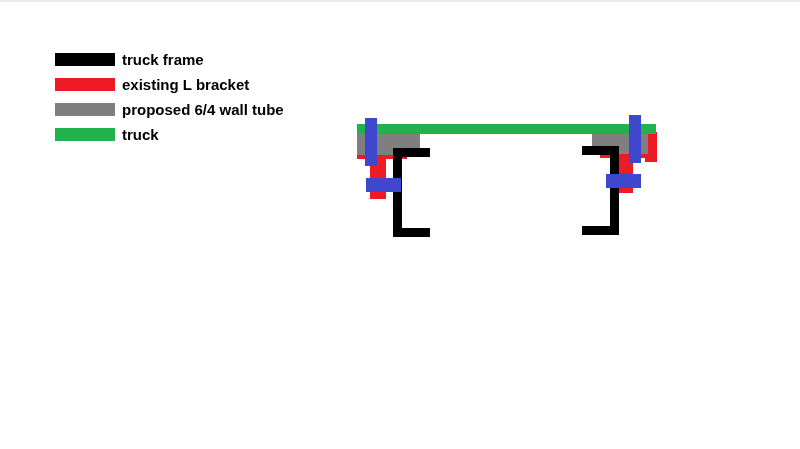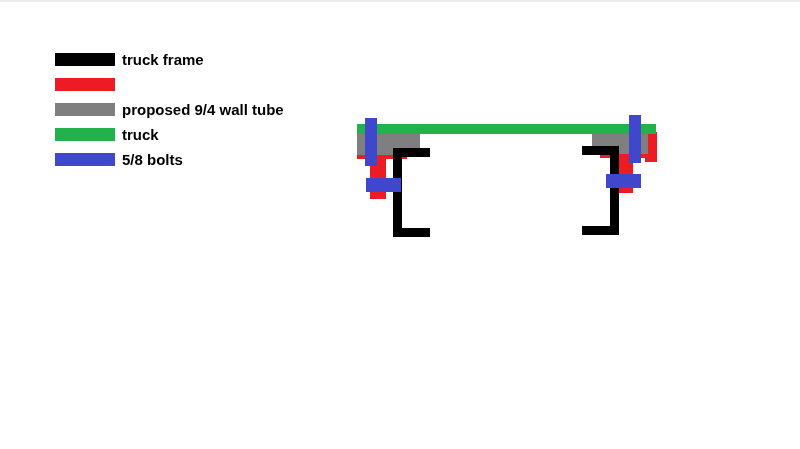--- a/index.html
+++ b/index.html
@@ -58,32 +58,29 @@
 <body>
 
 <div class="page">
   <div class="legend">
       <div class="legend-row">
         <span class="swatch" style="background: rgb(0, 0, 0);"></span>
         <span class="legend-label">truck frame</span>
       </div>
       <div class="legend-row">
         <span class="swatch" style="background: rgb(237, 28, 36);"></span>
+        <span class="legend-label">existing L bracket</span>
       </div>
       <div class="legend-row">
         <span class="swatch" style="background: rgb(127, 127, 127);"></span>
-        <span class="legend-label">proposed 9/4 wall tube</span>
+        <span class="legend-label">proposed 6/4 wall tube</span>
       </div>
       <div class="legend-row">
         <span class="swatch" style="background: rgb(34, 177, 76);"></span>
         <span class="legend-label">truck</span>
-      </div>
-      <div class="legend-row">
-        <span class="swatch" style="background: rgb(63, 72, 204);"></span>
-        <span class="legend-label">5/8 bolts</span>
       </div>
     </div>
   <div class="diagram">
       <div class="shape" style="left: 357px; top: 145px; width: 50px; height: 12px; background: rgb(237, 28, 36);"></div>
       <div class="shape" style="left: 370px; top: 135px; width: 16px; height: 62px; background: rgb(237, 28, 36);"></div>
       <div class="shape" style="left: 600px; top: 144px; width: 48px; height: 12px; background: rgb(237, 28, 36);"></div>
       <div class="shape" style="left: 618px; top: 135px; width: 15px; height: 56px; background: rgb(237, 28, 36);"></div>
       <div class="shape" style="left: 645px; top: 130px; width: 12px; height: 30px; background: rgb(237, 28, 36);"></div>
       <div class="shape" style="left: 357px; top: 129px; width: 63px; height: 24px; background: rgb(127, 127, 127);"></div>
       <div class="shape" style="left: 592px; top: 128px; width: 56px; height: 24px; background: rgb(127, 127, 127);"></div>

